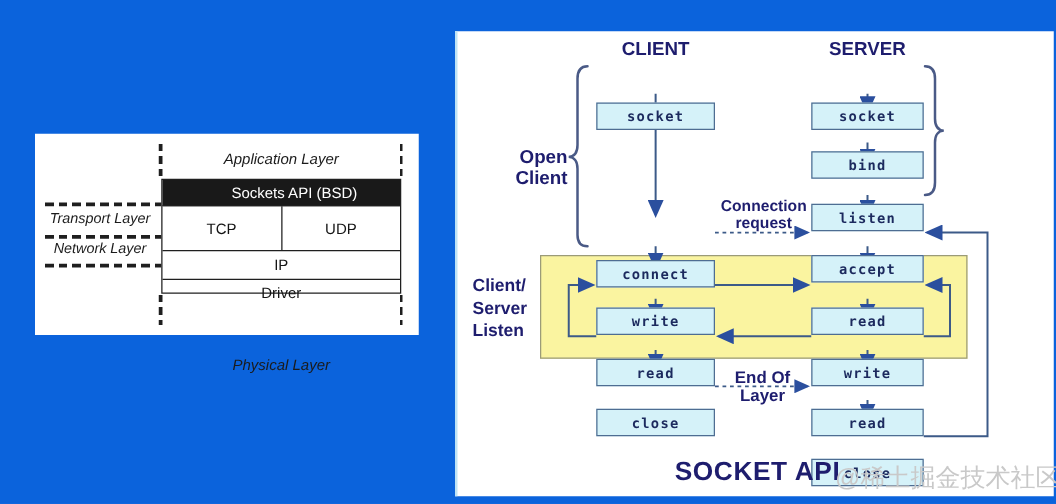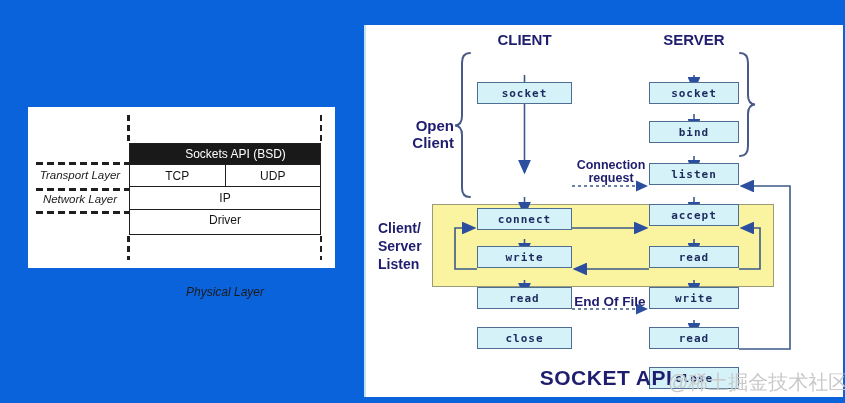--- a/index.html
+++ b/index.html
@@ -6,21 +6,21 @@
   .stage{
     position:relative;width:845px;height:403px;overflow:hidden;
     background:#0b63dc;font-family:"Liberation Sans",sans-serif;
   }
   
   .left-panel{position:absolute;left:28px;top:107px;width:307px;height:161px;background:#ffffff;}
   .lp-abs{position:absolute;}
   .lp-app{left:101px;top:13px;width:192px;text-align:center;font-style:italic;font-size:12px;color:#1b1b1b;}
   .lp-table{left:101px;top:36px;width:192px;height:92px;border:1.5px solid #1f1f1f;box-sizing:border-box;}
   .lp-black{height:21px;background:#191919;color:#fff;font-size:12px;display:flex;align-items:center;justify-content:center;border-bottom:1.5px solid #1f1f1f;box-sizing:border-box;padding-left:21px;}
-  .lp-row1{height:22px;display:flex;border-bottom:1.5px solid #1f1f1f;box-sizing:border-box;}
+  .lp-row1{height:36px;display:flex;border-bottom:1.5px solid #1f1f1f;box-sizing:border-box;}
   .lp-cell{flex:1;display:flex;align-items:center;justify-content:center;font-size:12px;color:#151515;box-sizing:border-box;}
   .lp-cell.first{border-right:1.5px solid #1f1f1f;}
   .lp-row2{height:23px;display:flex;align-items:center;justify-content:center;font-size:12px;color:#151515;border-bottom:1.5px solid #1f1f1f;box-sizing:border-box;}
   .lp-row3{height:20px;display:flex;align-items:center;justify-content:center;font-size:12px;color:#151515;}
   .lp-phys{left:101px;top:134px;width:192px;text-align:center;font-style:italic;font-size:12px;color:#1b1b1b;margin-top:44px;}
   .lp-sidelabel{left:8px;width:88px;text-align:center;font-style:italic;font-size:11.5px;color:#1b1b1b;}
   .dash-h{left:8px;width:93px;height:3px;background:repeating-linear-gradient(90deg,#1f1f1f 0 7px,transparent 7px 11px);}
   .dash-v{width:2.5px;background:repeating-linear-gradient(180deg,#1f1f1f 0 6px,transparent 6px 10px);}
   
   .right-panel{position:absolute;left:364px;top:25px;width:477px;height:372px;background:#ffffff;border-left:2px solid #bfe3f5;box-sizing:content-box;}
@@ -49,20 +49,21 @@
 
   <section class="left-panel">
     <div class="lp-abs dash-v" style="left:99px;top:8px;height:26px;"></div>
     <div class="lp-abs dash-v" style="left:99px;top:129px;height:24px;"></div>
     <div class="lp-abs dash-v" style="left:291.5px;top:8px;height:26px;"></div>
     <div class="lp-abs dash-v" style="left:291.5px;top:129px;height:24px;"></div>
     <div class="lp-abs dash-h" style="top:55px;"></div>
     <div class="lp-abs dash-h" style="top:81px;"></div>
     <div class="lp-abs dash-h" style="top:104px;"></div>
 
+    <div class="lp-abs lp-app">Application Layer</div>
 
     <div class="lp-abs lp-table">
       <div class="lp-black">Sockets API (BSD)</div>
       <div class="lp-row1">
         <div class="lp-cell first">TCP</div>
         <div class="lp-cell">UDP</div>
       </div>
       <div class="lp-row2">IP</div>
       <div class="lp-row3">Driver</div>
     </div>
@@ -130,19 +131,19 @@
     <div class="node server" style="left:283px;top:273px;">read</div>
     <div class="node server" style="left:283px;top:313px;">close</div>
 
     <div class="side-label lbl-open-client">Open Client</div>
     <div class="side-label lbl-conn-req">Connection request</div>
     <div class="side-label lbl-session">
       <div>Client/</div>
       <div>Server</div>
       <div>Listen</div>
     </div>
-    <div class="side-label lbl-eof">End Of File</div>
+    <div class="side-label lbl-eof">End Of Layer</div>
 
     <div class="diagram-title">SOCKET API</div>
     <div class="watermark">@稀土掘金技术社区</div>
   </section>
 
 </div>
 
 </body></html>

